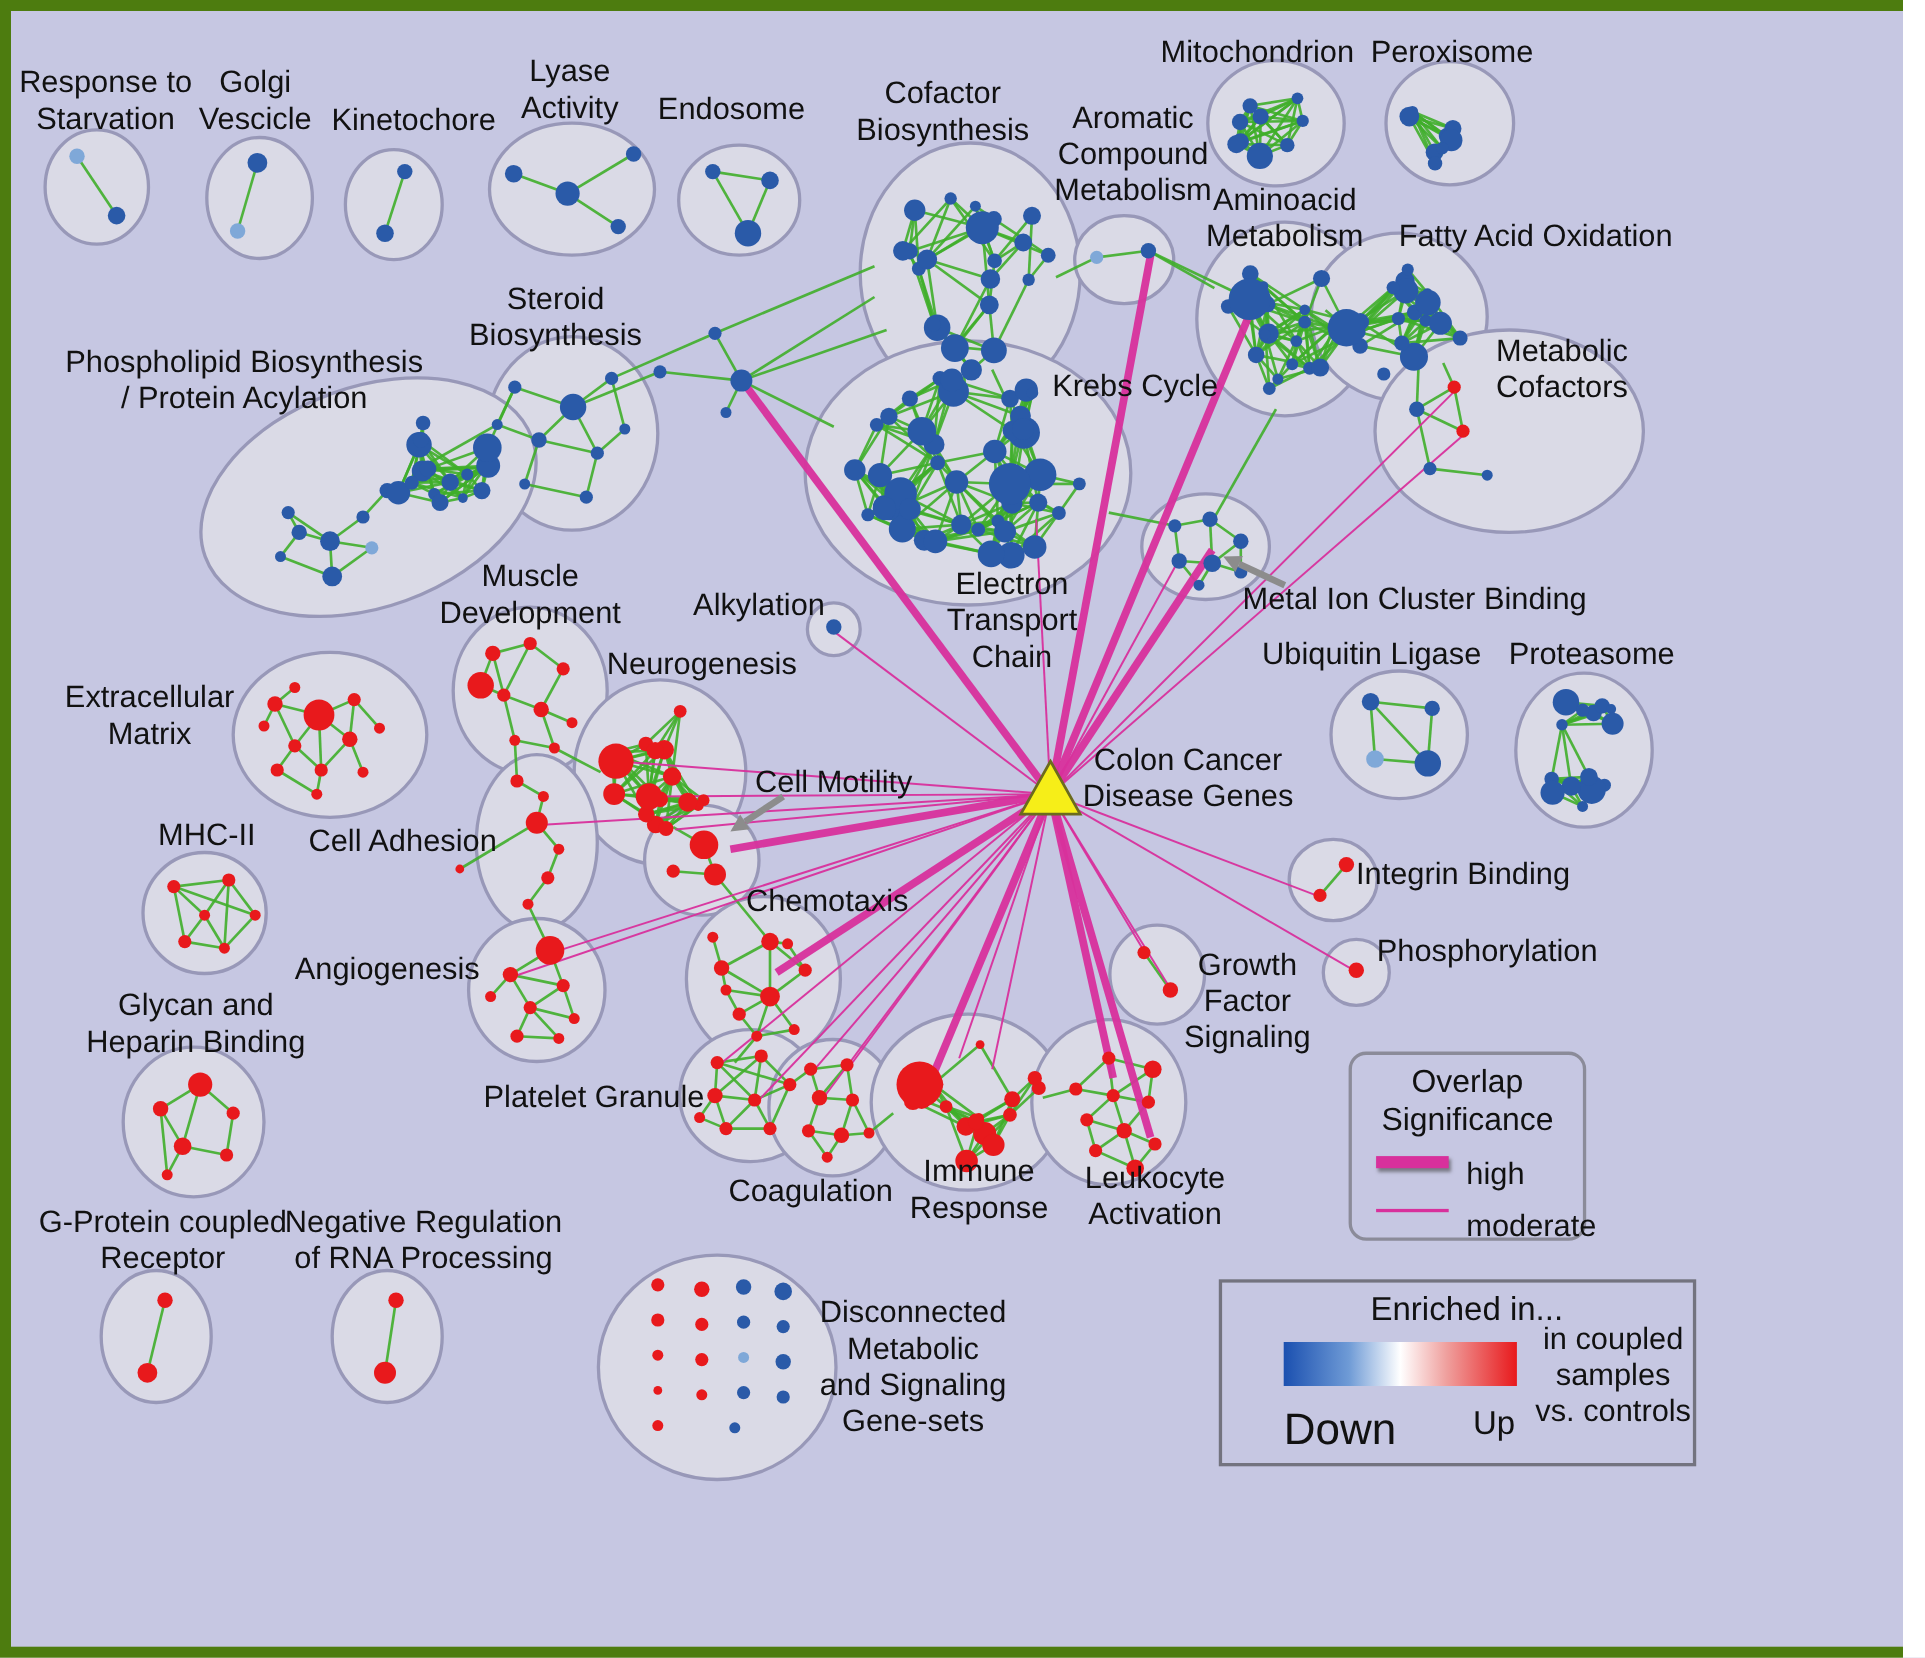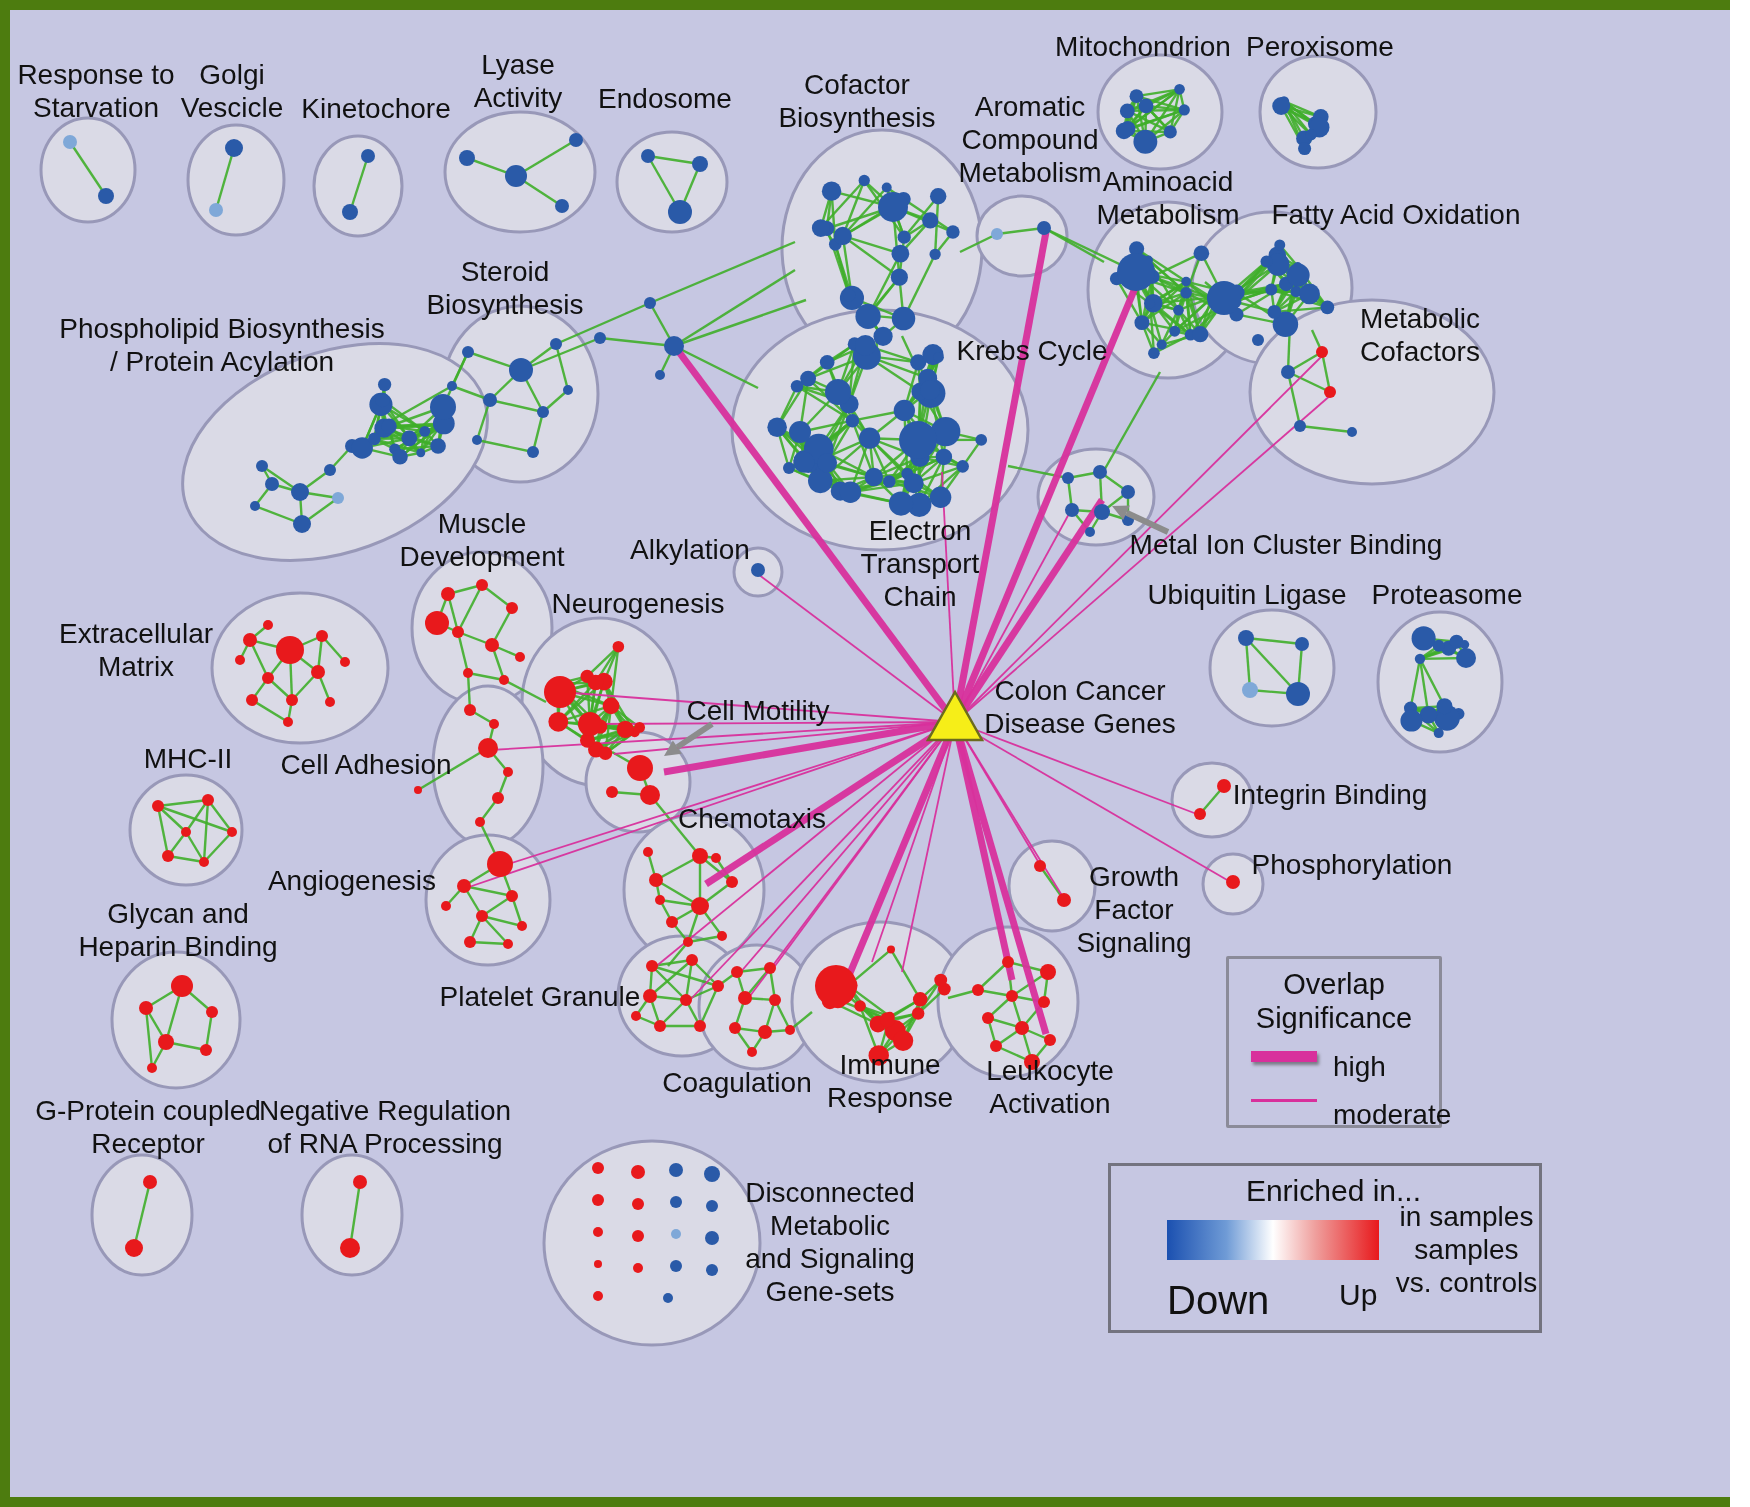--- a/index.html
+++ b/index.html
@@ -1,21 +1,21 @@
 <!DOCTYPE html>
 <html><head>
 <meta charset="utf-8">
 <style>
   *{box-sizing:border-box;}
   body{margin:0;background:#ffffff;}
   .stage{position:relative;width:1730px;height:1507px;background:#4d7c0f;
          font-family:"Liberation Sans",sans-serif;overflow:hidden;}
   #net{position:absolute;left:0;top:0;}
   .legend-overlap{position:absolute;left:1226px;top:956px;width:216px;height:172px;
-                  border:3px solid #8b8b99;border-radius:2px;}
+                  border:3px solid #8b8b99;border-radius:16px;}
   .lo-title{text-align:center;font-size:29px;color:#111;line-height:34px;margin-top:8px;}
   .lo-row{display:flex;margin:16px 0 0 22px;}
   .swatch{width:66px;margin-right:16px;flex:0 0 auto;}
   .swatch-high{height:11px;background:#d8309c;box-shadow:2px 3px 3px rgba(60,60,60,0.55);}
   .swatch-moderate{height:3px;background:#d8309c;}
   .lo-label{font-size:28px;color:#111;}
   .legend-enriched{position:absolute;left:1108px;top:1163px;width:434px;height:170px;
                    border:3px solid #73737f;}
   .le-title{position:absolute;left:20px;top:8px;width:290px;text-align:right;font-size:30px;color:#111;}
   .le-grad{position:absolute;left:56px;top:54px;width:212px;height:40px;
@@ -1430,19 +1430,19 @@
       <span class="lo-label">moderate</span>
     </div>
   </div>
 
   <div class="legend-enriched">
     <div class="le-title">Enriched in...</div>
     <div class="le-grad"></div>
     <div class="le-down">Down</div>
     <div class="le-up">Up</div>
     <div class="le-right">
-      <div>in samples</div>
+      <div>in coupled</div>
       <div>samples</div>
       <div>vs. controls</div>
     </div>
   </div>
 
 </div>
 
 </body></html>

